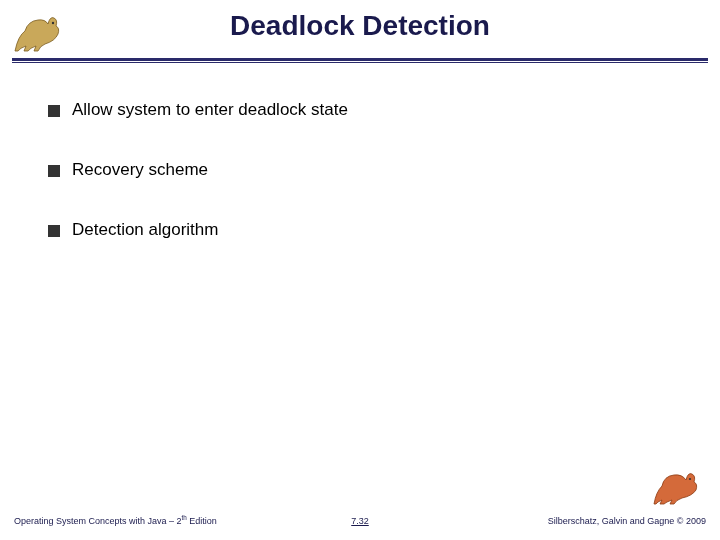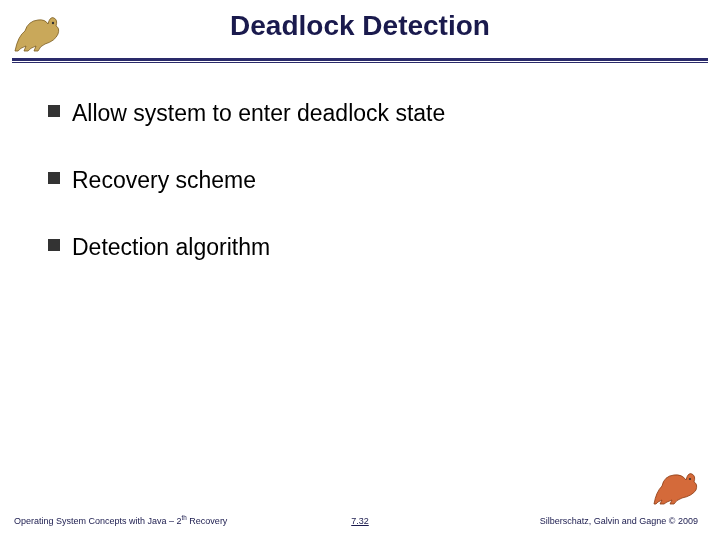--- a/index.html
+++ b/index.html
@@ -4,26 +4,26 @@
 <style>
   * { margin: 0; padding: 0; box-sizing: border-box; }
   html, body { width: 720px; height: 540px; background: #fff; font-family: Arial, Helvetica, sans-serif; overflow: hidden; }
   .slide { position: relative; width: 720px; height: 540px; }
   .header { position: relative; height: 72px; }
   .dino-left { position: absolute; left: 10px; top: 6px; width: 60px; height: 50px; }
   .title { position: absolute; left: 0; right: 0; top: 10px; text-align: center; font-size: 28px; font-weight: bold; color: #1a1a4d; font-family: Arial, sans-serif; }
   .hr1 { position: absolute; left: 12px; right: 12px; top: 58px; height: 3px; background: #2a2a6a; }
   .hr2 { position: absolute; left: 12px; right: 12px; top: 62px; height: 1px; background: #2a2a6a; }
   .content { position: absolute; left: 48px; top: 100px; right: 40px; }
-  .bullet-item { display: flex; align-items: flex-start; margin-bottom: 40px; font-size: 23px; color: #000; }
+  .bullet-item { display: flex; align-items: flex-start; margin-bottom: 40px; font-size: 17px; color: #000; }
   .bullet-box { width: 12px; height: 12px; background: #333; margin-right: 12px; margin-top: 5px; flex-shrink: 0; }
   .footer { position: absolute; left: 0; right: 0; bottom: 14px; height: 20px; font-size: 9px; color: #1a1a4d; }
   .footer-left { position: absolute; left: 14px; bottom: 0; }
   .footer-center { position: absolute; left: 0; right: 0; bottom: 0; text-align: center; text-decoration: underline; }
-  .footer-right { position: absolute; right: 22px; bottom: 0; }
+  .footer-right { position: absolute; right: 14px; bottom: 0; }
   .dino-right { position: absolute; right: 14px; bottom: 32px; width: 56px; height: 44px; }
   sup { font-size: 0.7em; }
 </style>
 </head>
 <body>
 
 <div class="slide">
 
   <div class="header">
     <div class="dino-left">
@@ -54,19 +54,19 @@
 
   <div class="dino-right">
     <svg viewBox="0 0 56 44">
       <path d="M4 40 Q6 28 12 22 Q14 12 24 11 Q32 10 36 16 Q38 8 42 10 Q46 12 44 18 Q48 20 46 26 Q42 32 32 34 Q26 36 24 40 L20 40 L22 36 Q16 38 14 40 L10 40 L12 36 Q7 38 6 40 Z" fill="#d46a3a" stroke="#8a3a12" stroke-width="0.8"></path>
       <circle cx="40" cy="15" r="1.1" fill="#333"></circle>
     </svg>
   </div>
 
   <div class="footer">
     <div class="footer-left">
-      <span>Operating System Concepts with Java – 2</span><sup>th</sup><span> Recovery</span>
+      <span>Operating System Concepts with Java – 2</span><sup>th</sup><span> Edition</span>
     </div>
     <div class="footer-center">7.32</div>
     <div class="footer-right">Silberschatz, Galvin and Gagne © 2009</div>
   </div>
 
 </div>
 
 </body></html>

